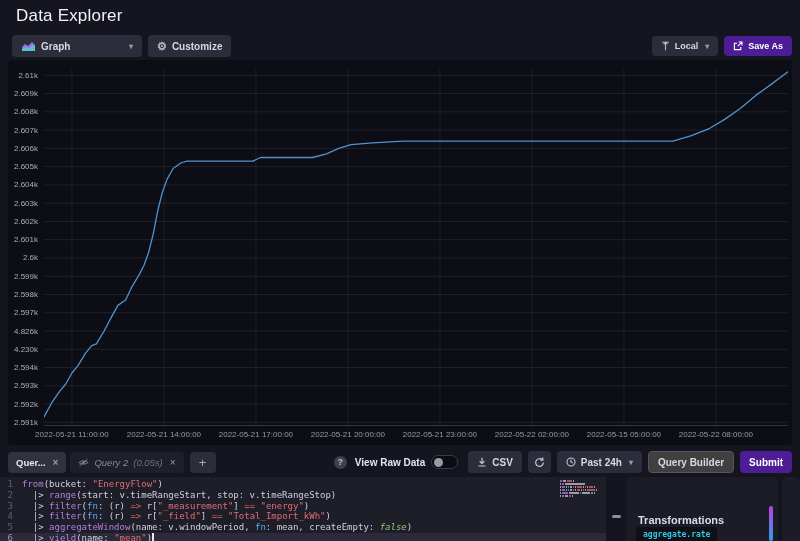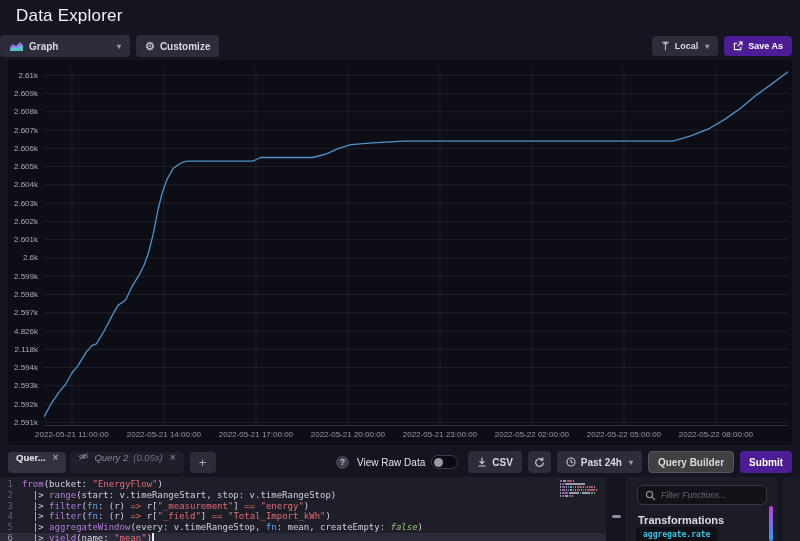--- a/index.html
+++ b/index.html
@@ -4,50 +4,50 @@
 <style>
   * { margin:0; padding:0; box-sizing:border-box; }
   html,body { width:800px; height:541px; overflow:hidden; }
   body { background:#151520; font-family:"Liberation Sans", sans-serif; color:#d8d8e2; position:relative; }
 
   
   .header { position:absolute; left:16px; top:6px; }
   .header h1 { font-size:17px; font-weight:500; color:#f0f0f5; letter-spacing:.2px; }
 
   
-  .toolbar { position:absolute; left:0; right:8px; top:34px; height:24px; display:flex; align-items:center; gap:6px; }
+  .toolbar { position:absolute; left:12px; right:8px; top:34px; height:24px; display:flex; align-items:center; gap:6px; }
   .btn { display:inline-flex; align-items:center; gap:5px; background:#2c2c3b; color:#d8d8e2;
          font-size:10px; font-weight:bold; border-radius:4px; padding:0 9px; height:22px; cursor:pointer; white-space:nowrap; }
   .btn.sm { height:20px; font-size:9px; }
   .btn.primary { background:#4c1d95; color:#fff; }
   .caret { color:#9a9aa8; font-size:8px; margin-left:2px; }
   .dropdown.fixedw { width:130px; }
   .dropdown.fixedw .caret { margin-left:auto; }
   .spacer { flex:1; }
   .gear { font-size:11px; color:#b8b8c4; line-height:1; }
 
   
   .chart-panel { position:absolute; left:8px; top:60px; width:784px; height:385px; background:#0d0d16; border-radius:3px; }
   .ylab { position:absolute; left:0; width:30px; text-align:right; font-size:8px; color:#aeaeba; }
   .xlab { position:absolute; top:370px; font-size:8px; color:#9a9aa6; transform:translateX(-50%); white-space:nowrap; }
   #plot { position:absolute; left:36px; top:8px; }
 
   
   .control-bar { position:absolute; left:0; right:0; top:449px; height:26px; display:flex; align-items:center; padding:0 8px; gap:6px; }
-  .tab { display:inline-flex; align-items:flex-start; gap:5px; height:21px; padding:0 8px; border-radius:4px;
+  .tab { display:inline-flex; align-items:center; gap:5px; height:21px; padding:0 8px; border-radius:4px;
          font-size:9.5px; background:#1f1f2a; color:#8a8a96; cursor:pointer; }
   .tab.active { background:#32323f; color:#e8e8ee; font-weight:bold; }
   .tab.hidden-q .tlabel, .tab.hidden-q .tdur { font-style:italic; }
   .tab .tdur { color:#70707e; }
   .tab .close { color:#9a9aa6; font-size:10px; margin-left:2px; }
   .plus-btn { width:26px; height:21px; background:#2c2c3b; border-radius:4px; color:#aaaab6; font-size:13px;
               display:inline-flex; align-items:center; justify-content:center; cursor:pointer; }
   .help { width:13px; height:13px; border-radius:50%; background:#3f3f4d; color:#c2c2cc; font-size:9px; font-weight:bold;
           display:inline-flex; align-items:center; justify-content:center; }
-  .vrd-label { font-size:10px; font-weight:normal; color:#e4e4ec; margin-left:2px; }
+  .vrd-label { font-size:10px; font-weight:bold; color:#e4e4ec; margin-left:2px; }
   .toggle { width:27px; height:14px; border-radius:7px; background:#0b0b12; border:1px solid #3c3c49; position:relative; cursor:pointer; margin-right:4px; }
   .toggle .knob { position:absolute; left:2px; top:1.5px; width:9px; height:9px; border-radius:50%; background:#9a9aa6; }
   .btn.bordered { background:#404040; border:1px solid #545464; }
 
   
   .bottom { position:absolute; left:0; top:477px; width:800px; height:64px; display:flex; }
   .editor { width:606px; height:64px; background:#1e1e29; position:relative; font-family:"DejaVu Sans Mono", monospace; overflow:hidden; }
   #code-lines { padding-top:2px; }
   .code-line { display:flex; height:10.8px; line-height:10.8px; font-size:9px; white-space:pre; }
   .code-line.current { background:#2a2a3a; }
@@ -119,21 +119,21 @@
     <span>Save As</span>
   </div>
 </div>
 
 <div class="chart-panel">
   <div id="y-axis"></div>
   <div class="ylab" style="top: 357.847px;">2.591k</div>
     <div class="ylab" style="top: 339.582px;">2.592k</div>
     <div class="ylab" style="top: 321.316px;">2.593k</div>
     <div class="ylab" style="top: 303.051px;">2.594k</div>
-    <div class="ylab" style="top: 284.786px;">2.118k</div>
+    <div class="ylab" style="top: 284.786px;">4.230k</div>
     <div class="ylab" style="top: 266.52px;">4.826k</div>
     <div class="ylab" style="top: 248.255px;">2.597k</div>
     <div class="ylab" style="top: 229.99px;">2.598k</div>
     <div class="ylab" style="top: 211.724px;">2.599k</div>
     <div class="ylab" style="top: 193.459px;">2.6k</div>
     <div class="ylab" style="top: 175.194px;">2.601k</div>
     <div class="ylab" style="top: 156.929px;">2.602k</div>
     <div class="ylab" style="top: 138.663px;">2.603k</div>
     <div class="ylab" style="top: 120.398px;">2.604k</div>
     <div class="ylab" style="top: 102.133px;">2.605k</div>
@@ -174,21 +174,21 @@
       <line x1="0" x2="744" y1="357.5" y2="357.5" stroke="rgba(255,255,255,0.16)" stroke-width="1"></line>
       <polyline points="0.0,348.9 8.0,334.3 15.6,323.3 21.8,316.0 27.9,305.0 34.0,297.7 41.7,284.9 47.8,277.6 52.4,275.8 60.1,263.0 67.8,248.4 73.9,237.4 81.6,232.0 87.7,219.2 95.4,206.4 100.0,197.3 104.6,184.5 109.2,166.2 113.8,142.5 118.4,124.2 123.0,111.4 129.1,100.5 136.8,95.0 142.9,93.2 208.8,93.2 216.5,89.5 268.6,89.5 282.5,85.8 294.7,80.4 307.0,76.7 328.5,74.9 359.1,73.1 426.6,73.1 549.3,73.1 629.0,73.1 647.4,67.6 665.8,60.3 681.1,51.1 696.5,40.2 711.8,27.4 727.1,16.4 744.0,3.7" fill="none" stroke="#4f94cd" stroke-width="1.3" stroke-linejoin="round" stroke-linecap="round"></polyline>
     </svg>
   <div id="x-axis">
       <div class="xlab" style="left: 63.9077px;">2022-05-21 11:00:00</div>
       <div class="xlab" style="left: 155.911px;">2022-05-21 14:00:00</div>
       <div class="xlab" style="left: 247.914px;">2022-05-21 17:00:00</div>
       <div class="xlab" style="left: 339.918px;">2022-05-21 20:00:00</div>
       <div class="xlab" style="left: 431.921px;">2022-05-21 23:00:00</div>
       <div class="xlab" style="left: 523.924px;">2022-05-22 02:00:00</div>
-      <div class="xlab" style="left: 615.927px;">2022-05-22 05:00:00</div>
+      <div class="xlab" style="left: 615.927px;">2022-05-15 05:00:00</div>
       <div class="xlab" style="left: 707.931px;">2022-05-22 08:00:00</div>
     </div>
 </div>
 
 <div class="control-bar">
   <div id="query-tabs" style="display:flex;gap:4px;align-items:center;">
       <div class="tab active">
         <span class="tlabel">Quer...</span>
         <span class="close">×</span>
       </div>
@@ -240,43 +240,36 @@
   </div>
 </div>
 
 <div class="bottom">
   <div class="editor">
     <div id="code-lines">
         <div class="code-line"><span class="gutter">1</span><span class="tok-fn">from</span><span class="tok-pl">(bucket: </span><span class="tok-str">"EnergyFlow"</span><span class="tok-pl">)</span></div>
         <div class="code-line"><span class="gutter">2</span><span class="tok-pl">  |&gt; </span><span class="tok-fn">range</span><span class="tok-pl">(start: v.timeRangeStart, stop: v.timeRangeStop)</span></div>
         <div class="code-line"><span class="gutter">3</span><span class="tok-pl">  |&gt; </span><span class="tok-fn">filter</span><span class="tok-pl">(</span><span class="tok-kw">fn</span><span class="tok-pl">: (r) </span><span class="tok-op">=&gt;</span><span class="tok-pl"> r[</span><span class="tok-str">"_measurement"</span><span class="tok-pl">] </span><span class="tok-op">==</span><span class="tok-pl"> </span><span class="tok-str">"energy"</span><span class="tok-pl">)</span></div>
         <div class="code-line"><span class="gutter">4</span><span class="tok-pl">  |&gt; </span><span class="tok-fn">filter</span><span class="tok-pl">(</span><span class="tok-kw">fn</span><span class="tok-pl">: (r) </span><span class="tok-op">=&gt;</span><span class="tok-pl"> r[</span><span class="tok-str">"_field"</span><span class="tok-pl">] </span><span class="tok-op">==</span><span class="tok-pl"> </span><span class="tok-str">"Total_Import_kWh"</span><span class="tok-pl">)</span></div>
-        <div class="code-line"><span class="gutter">5</span><span class="tok-pl">  |&gt; </span><span class="tok-fn">aggregateWindow</span><span class="tok-pl">(every: v.timeRangeStop, </span><span class="tok-kw">fn</span><span class="tok-pl">: mean, createEmpty: </span><span class="tok-bool">false</span><span class="tok-pl">)</span></div>
+        <div class="code-line"><span class="gutter">5</span><span class="tok-pl">  |&gt; </span><span class="tok-fn">aggregateWindow</span><span class="tok-pl">(name: v.windowPeriod, </span><span class="tok-kw">fn</span><span class="tok-pl">: mean, createEmpty: </span><span class="tok-bool">false</span><span class="tok-pl">)</span></div>
         <div class="code-line current"><span class="gutter">6</span><span class="tok-pl">  |&gt; </span><span class="tok-fn">yield</span><span class="tok-pl">(name: </span><span class="tok-str">"mean"</span><span class="tok-pl">)</span><span class="cursor"></span></div>
       </div>
     <div class="minimap" id="minimap">
         <div class="mm-row"><span class="tok-fn" style="width: 1.68px; margin-right: 1px;"></span><span class="tok-pl" style="width: 3.36px; margin-right: 1px;"></span><span class="tok-str" style="width: 5.04px; margin-right: 1px;"></span><span class="tok-pl" style="width: 1px; margin-right: 1px;"></span></div>
         <div class="mm-row"><span class="tok-pl" style="width: 1px; margin-right: 1px;"></span><span class="tok-fn" style="width: 2.1px; margin-right: 1px;"></span><span class="tok-pl" style="width: 20.16px; margin-right: 1px;"></span></div>
         <div class="mm-row"><span class="tok-pl" style="width: 1px; margin-right: 1px;"></span><span class="tok-fn" style="width: 2.52px; margin-right: 1px;"></span><span class="tok-pl" style="width: 1px; margin-right: 1px;"></span><span class="tok-kw" style="width: 1px; margin-right: 1px;"></span><span class="tok-pl" style="width: 2.1px; margin-right: 1px;"></span><span class="tok-op" style="width: 1px; margin-right: 1px;"></span><span class="tok-pl" style="width: 1px; margin-right: 1px;"></span><span class="tok-str" style="width: 5.88px; margin-right: 1px;"></span><span class="tok-pl" style="width: 1px; margin-right: 1px;"></span><span class="tok-op" style="width: 1px; margin-right: 1px;"></span><span class="tok-pl" style="width: 1px; margin-right: 1px;"></span><span class="tok-str" style="width: 3.36px; margin-right: 1px;"></span><span class="tok-pl" style="width: 1px; margin-right: 1px;"></span></div>
         <div class="mm-row"><span class="tok-pl" style="width: 1px; margin-right: 1px;"></span><span class="tok-fn" style="width: 2.52px; margin-right: 1px;"></span><span class="tok-pl" style="width: 1px; margin-right: 1px;"></span><span class="tok-kw" style="width: 1px; margin-right: 1px;"></span><span class="tok-pl" style="width: 2.1px; margin-right: 1px;"></span><span class="tok-op" style="width: 1px; margin-right: 1px;"></span><span class="tok-pl" style="width: 1px; margin-right: 1px;"></span><span class="tok-str" style="width: 3.36px; margin-right: 1px;"></span><span class="tok-pl" style="width: 1px; margin-right: 1px;"></span><span class="tok-op" style="width: 1px; margin-right: 1px;"></span><span class="tok-pl" style="width: 1px; margin-right: 1px;"></span><span class="tok-str" style="width: 7.56px; margin-right: 1px;"></span><span class="tok-pl" style="width: 1px; margin-right: 1px;"></span></div>
         <div class="mm-row"><span class="tok-pl" style="width: 1px; margin-right: 1px;"></span><span class="tok-fn" style="width: 6.3px; margin-right: 1px;"></span><span class="tok-pl" style="width: 9.66px; margin-right: 1px;"></span><span class="tok-kw" style="width: 1px; margin-right: 1px;"></span><span class="tok-pl" style="width: 8.4px; margin-right: 1px;"></span><span class="tok-bool" style="width: 2.1px; margin-right: 1px;"></span><span class="tok-pl" style="width: 1px; margin-right: 1px;"></span></div>
         <div class="mm-row"><span class="tok-pl" style="width: 1px; margin-right: 1px;"></span><span class="tok-fn" style="width: 2.1px; margin-right: 1px;"></span><span class="tok-pl" style="width: 2.52px; margin-right: 1px;"></span><span class="tok-str" style="width: 2.52px; margin-right: 1px;"></span><span class="tok-pl" style="width: 1px; margin-right: 1px;"></span></div>
       </div>
   </div>
   <div class="splitter">
     <div class="handle"></div>
   </div>
   <div class="fn-panel">
-    <div class="search">
-      <svg class="icon" width="11" height="11" viewBox="0 0 11 11">
-        <circle cx="4.5" cy="4.5" r="3.1" fill="none" stroke="#8a8a9a" stroke-width="1.3"></circle>
-        <line x1="7" y1="7" x2="10" y2="10" stroke="#8a8a9a" stroke-width="1.3"></line>
-      </svg>
-      <input type="text" placeholder="Filter Functions..." style="">
-    </div>
     <div class="fn-cat">Transformations</div>
     <div id="fn-list">
         <div class="fn-chip">aggregate.rate</div>
       </div>
     <div class="fn-scroll"></div>
   </div>
   <div class="right-col"></div>
 </div>
 
 </body></html>

